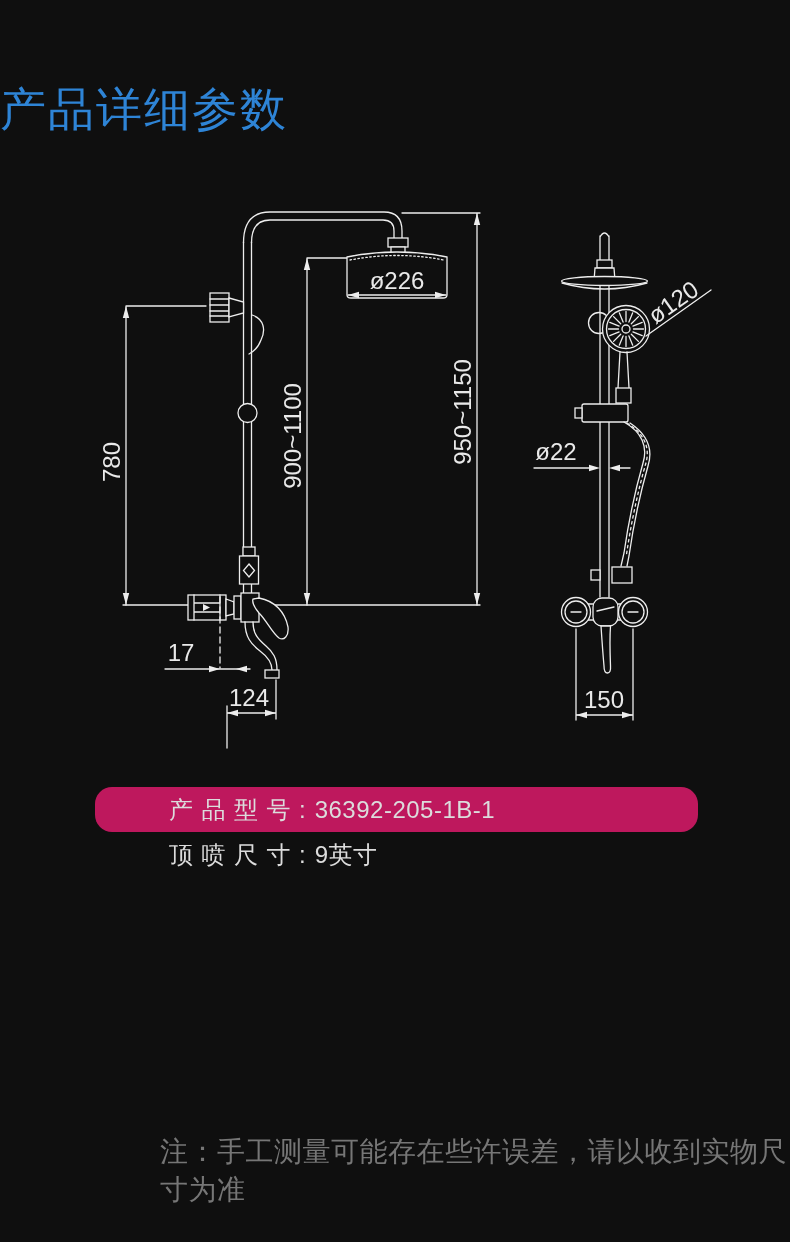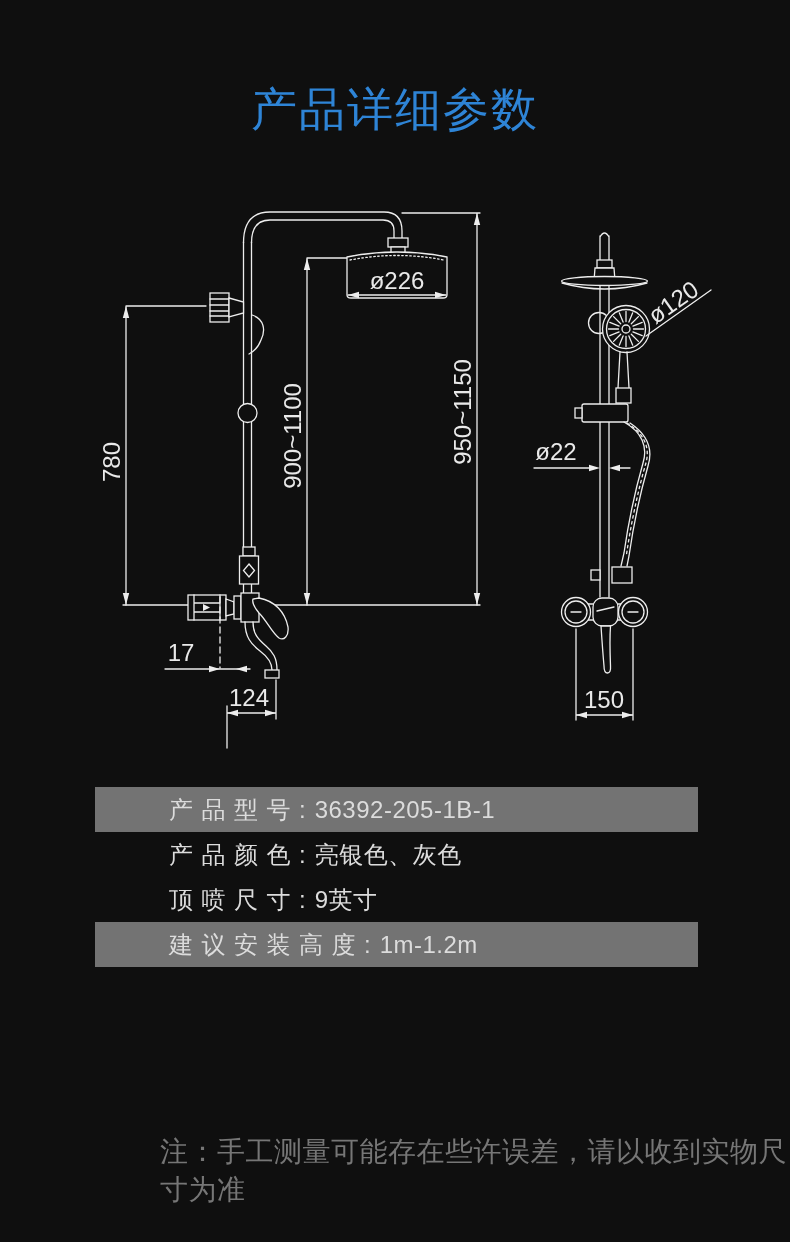--- a/index.html
+++ b/index.html
@@ -3,36 +3,35 @@
 <meta charset="utf-8">
 <style>
   html,body{margin:0;padding:0;}
   body{
     width:790px;height:1242px;position:relative;overflow:hidden;
     background:#0f0f0f;
     font-family:"Liberation Sans",sans-serif;
   }
   .title{
     position:absolute;top:79px;left:0;width:790px;
-    text-align:center;
     font-size:46px;letter-spacing:2px;font-weight:500;
     color:#2e84d6;
   }
   svg.drawing{position:absolute;left:0;top:185px;}
   svg.drawing text{
     font-family:"Liberation Sans",sans-serif;
     font-size:24px;fill:#e9e9e9;stroke:none;
   }
   .specs{position:absolute;left:95px;top:787px;width:603px;}
   .spec-row{
     height:45px;line-height:45px;
     padding-left:74px;box-sizing:border-box;
     white-space:nowrap;
   }
-  .spec-row.stripe{background:#737373;}
+  .spec-row.stripe{background:#be185d;border-radius:17px;}
   .spec-row .lbl{
     font-size:24px;color:#dcdcdc;letter-spacing:8.5px;
   }
   .spec-row .col{
     font-size:24px;color:#dcdcdc;margin-right:9px;
   }
   .spec-row .val{
     font-size:24px;color:#dcdcdc;letter-spacing:0.5px;
   }
   .note{
@@ -177,23 +176,17 @@
     <text x="556" y="275" text-anchor="middle">ø22</text>
     <text x="604" y="523" text-anchor="middle">150</text>
   </g>
 </svg>
 
 <div class="specs">
   <div class="spec-row stripe">
     <span class="lbl">产品型号</span><span class="col">:</span><span class="val">36392-205-1B-1</span>
   </div>
   <div class="spec-row">
-    <span class="lbl">产品颜色</span><span class="col">:</span><span class="val">亮银色、灰色</span>
-  </div>
-  <div class="spec-row">
     <span class="lbl">顶喷尺寸</span><span class="col">:</span><span class="val">9英寸</span>
-  </div>
-  <div class="spec-row stripe">
-    <span class="lbl">建议安装高度</span><span class="col">:</span><span class="val">1m-1.2m</span>
   </div>
 </div>
 
 <div class="note">注：手工测量可能存在些许误差，请以收到实物尺寸为准</div>
 
 </body></html>

